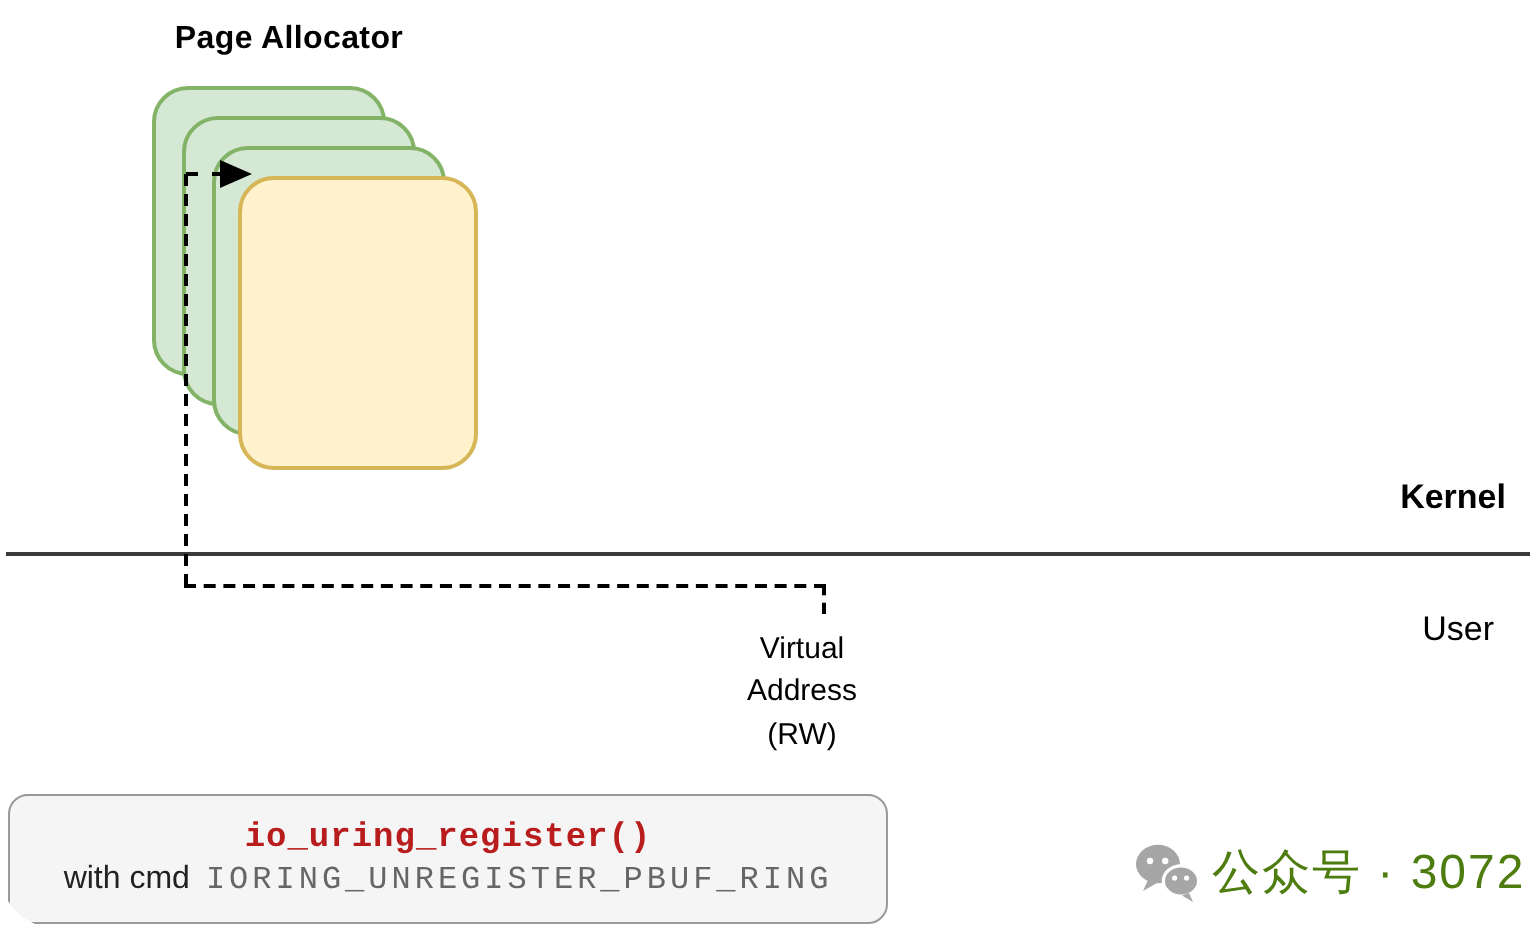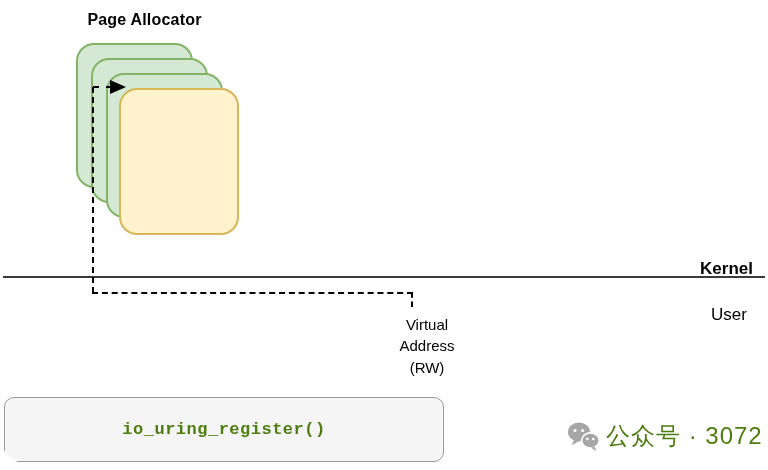--- a/index.html
+++ b/index.html
@@ -28,35 +28,35 @@
   .arrow-dash{position:absolute;left:93px;top:86px;width:19px;height:0;
     border-top:2px dashed #000;z-index:6;}
   .arrowhead{position:absolute;left:110px;top:80px;width:0;height:0;
     border-left:16px solid #000;border-top:7px solid transparent;
     border-bottom:7px solid transparent;z-index:6;}
   .hline-dashed{position:absolute;left:92px;top:292px;width:321px;height:0;
     border-top:2px dashed #000;}
   .stub{position:absolute;left:411px;top:292px;height:15px;width:0;
     border-left:2px dashed #000;}
   .boundary{position:absolute;left:3px;top:276px;width:762px;height:2px;background:#3a3a3a;}
-  .kernel{position:absolute;right:15px;top:239px;font-weight:bold;font-size:17px;margin-top:20px;}
+  .kernel{position:absolute;right:15px;top:239px;font-weight:bold;font-size:17px;}
   .user{position:absolute;right:21px;top:305px;font-weight:normal;font-size:17px;}
   .vaddr{
-    position:absolute;left:377px;top:314px;width:100px;text-align:center;
+    position:absolute;left:351px;top:314px;width:100px;text-align:center;
     font-size:15px;line-height:1.42;white-space:pre-line;
   }
   .code-box{
     position:absolute;left:4px;top:397px;width:440px;height:65px;
     background:#f5f5f5;border:1.5px solid #999999;border-radius:10px;
     box-sizing:border-box;display:flex;flex-direction:column;
     justify-content:center;align-items:center;gap:2px;
   }
   .code-fn{
     font-family:"Liberation Mono", monospace;font-weight:bold;
-    font-size:17px;color:#4d7c0f;letter-spacing:.5px;
+    font-size:17px;color:#b91c1c;letter-spacing:.5px;
   }
   .code-line2{display:flex;align-items:baseline;gap:8px;font-size:16px;color:#222;}
   .code-cmd{
     font-family:"Liberation Mono", monospace;color:#666666;
     font-size:16px;letter-spacing:2px;
   }
   .watermark{
     position:absolute;left:567px;top:420px;display:flex;align-items:center;gap:6px;
     color:#4d7c0f;font-size:24px;letter-spacing:1px;
   }
@@ -84,20 +84,24 @@
   <div class="boundary"></div>
   <div class="kernel">Kernel</div>
   <div class="user">User</div>
 
   <div class="vaddr">Virtual
 Address
 (RW)</div>
 
   <div class="code-box">
     <div class="code-fn">io_uring_register()</div>
+    <div class="code-line2">
+      <span>with cmd</span>
+      <span class="code-cmd">IORING_UNREGISTER_PBUF_RING</span>
+    </div>
   </div>
 
   <div class="watermark">
     <span class="wechat-icon">
       <svg width="33" height="31" viewBox="0 0 33 31">
         <ellipse cx="12" cy="11" rx="11" ry="9.6" fill="#a6a6a6"></ellipse>
         <path d="M7 19 L4.5 24.5 L11.5 20.5 Z" fill="#a6a6a6"></path>
         <circle cx="8" cy="9.5" r="1.6" fill="#ffffff"></circle>
         <circle cx="15.6" cy="9.5" r="1.6" fill="#ffffff"></circle>
         <ellipse cx="23.5" cy="19.5" rx="8.8" ry="7.6" fill="#a6a6a6" stroke="#ffffff" stroke-width="1.6"></ellipse>

